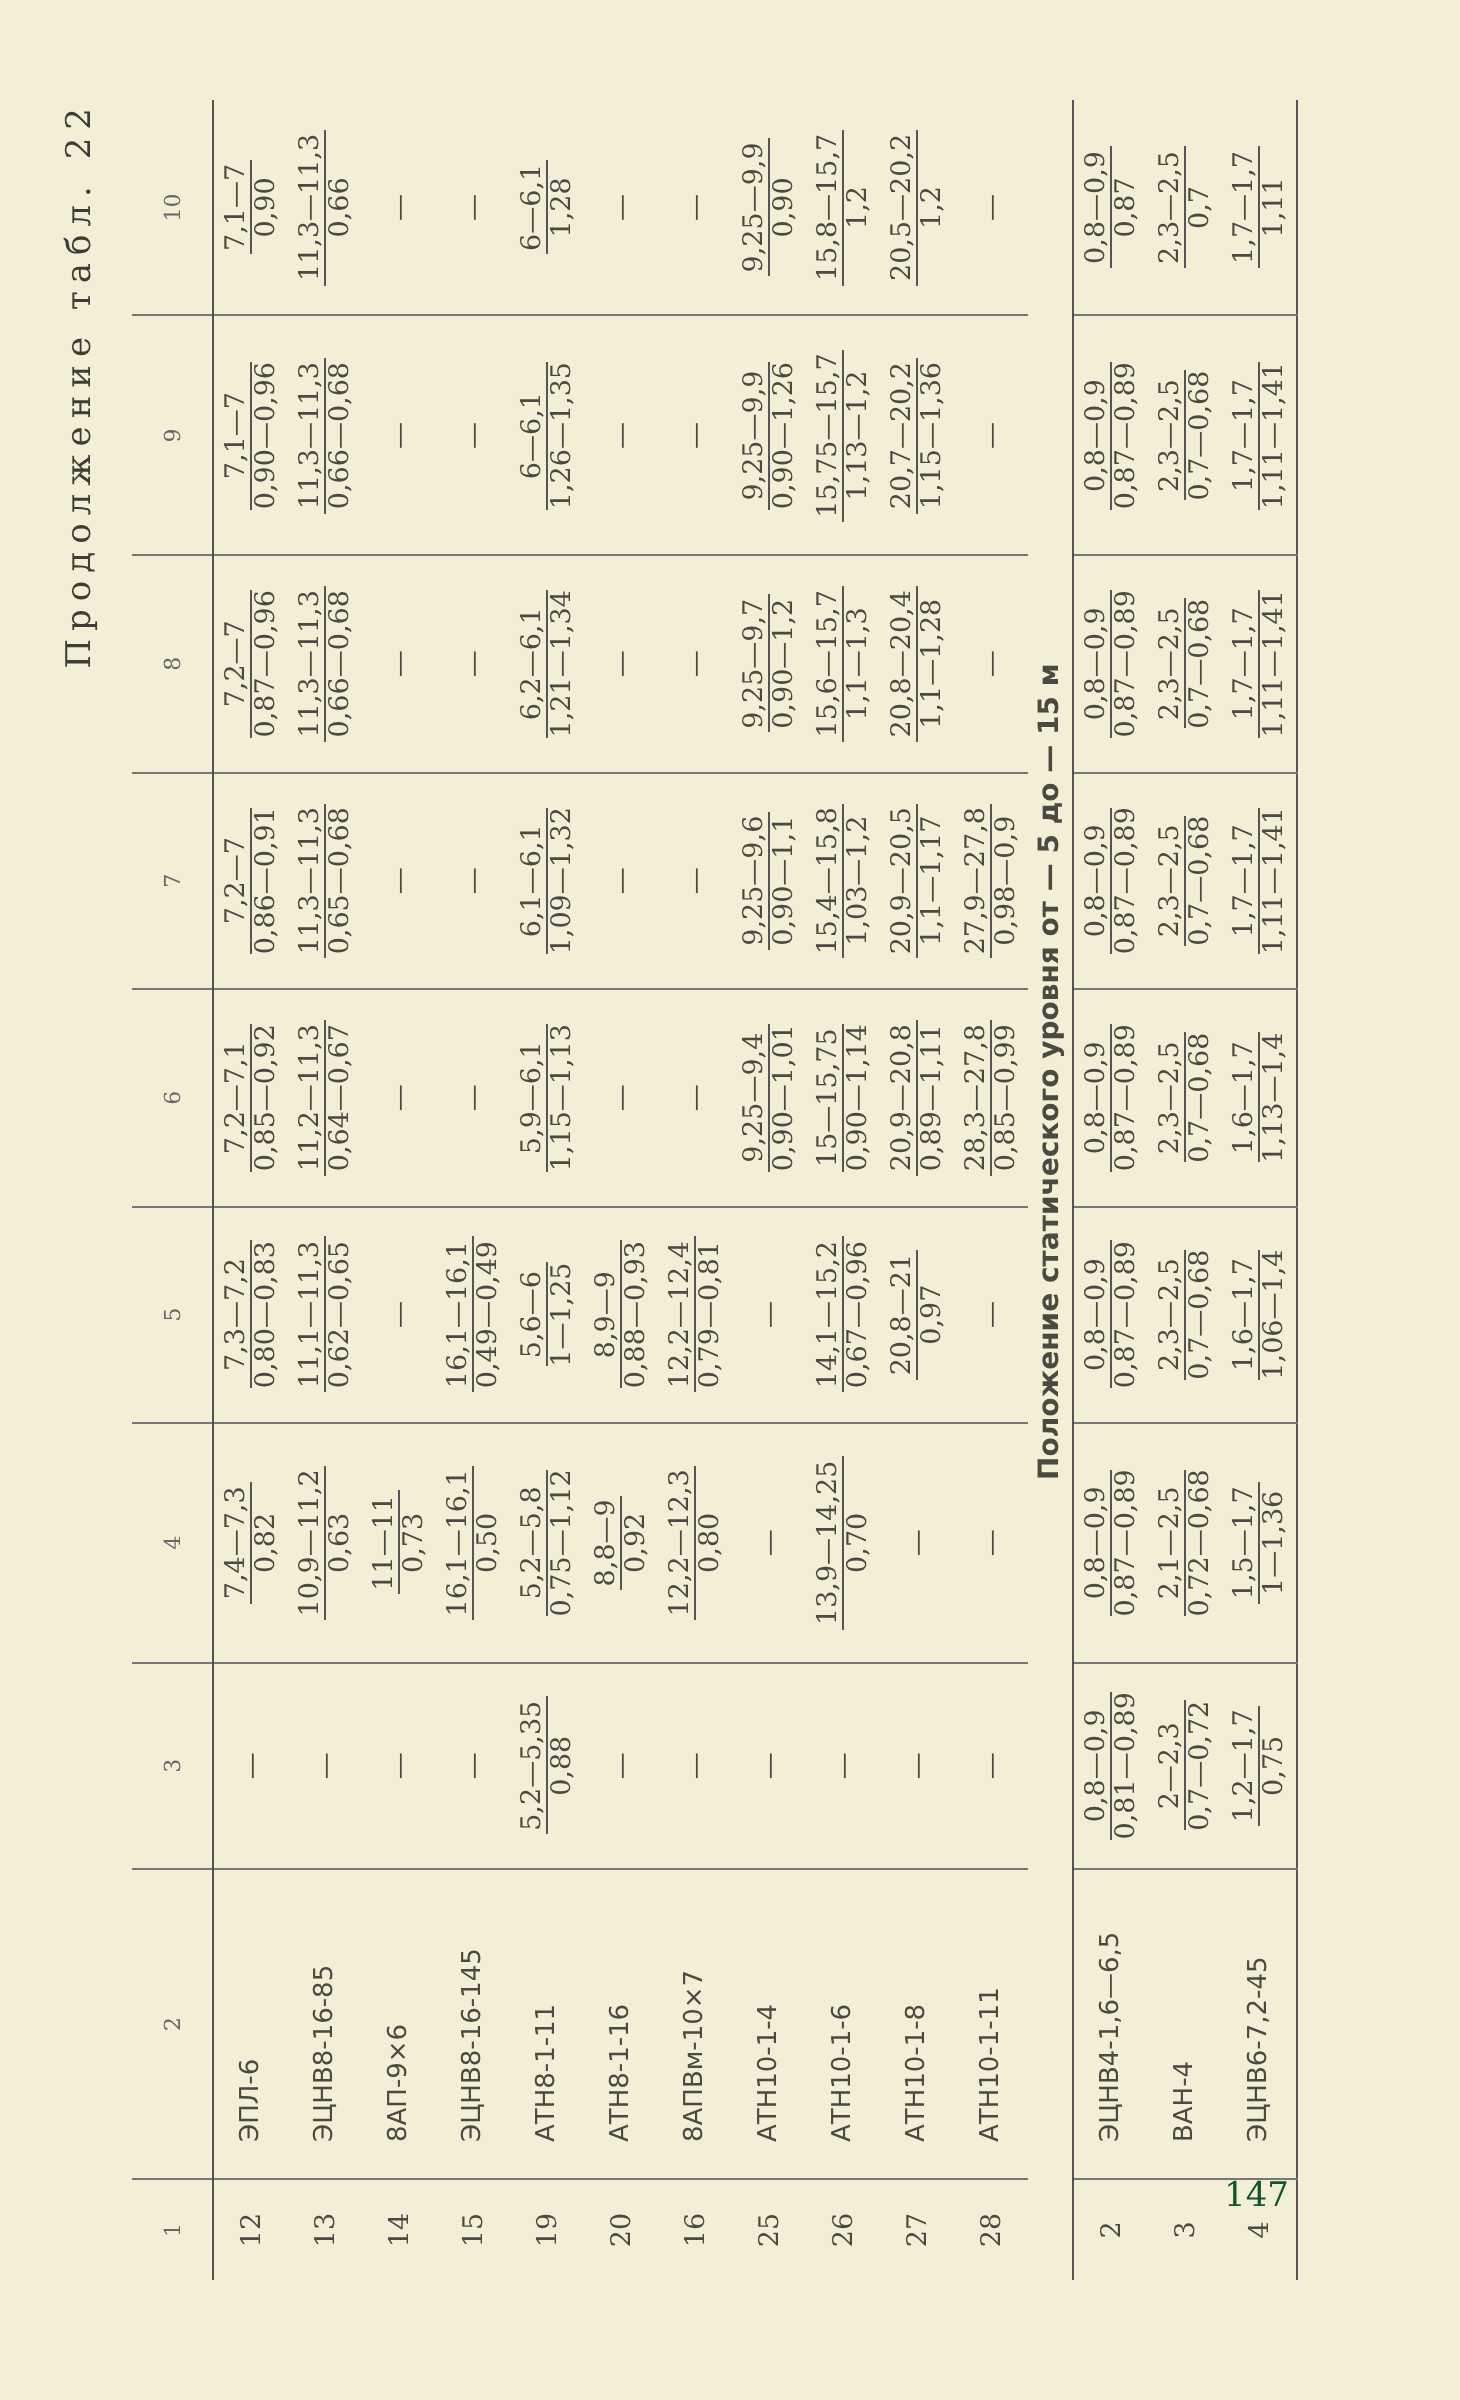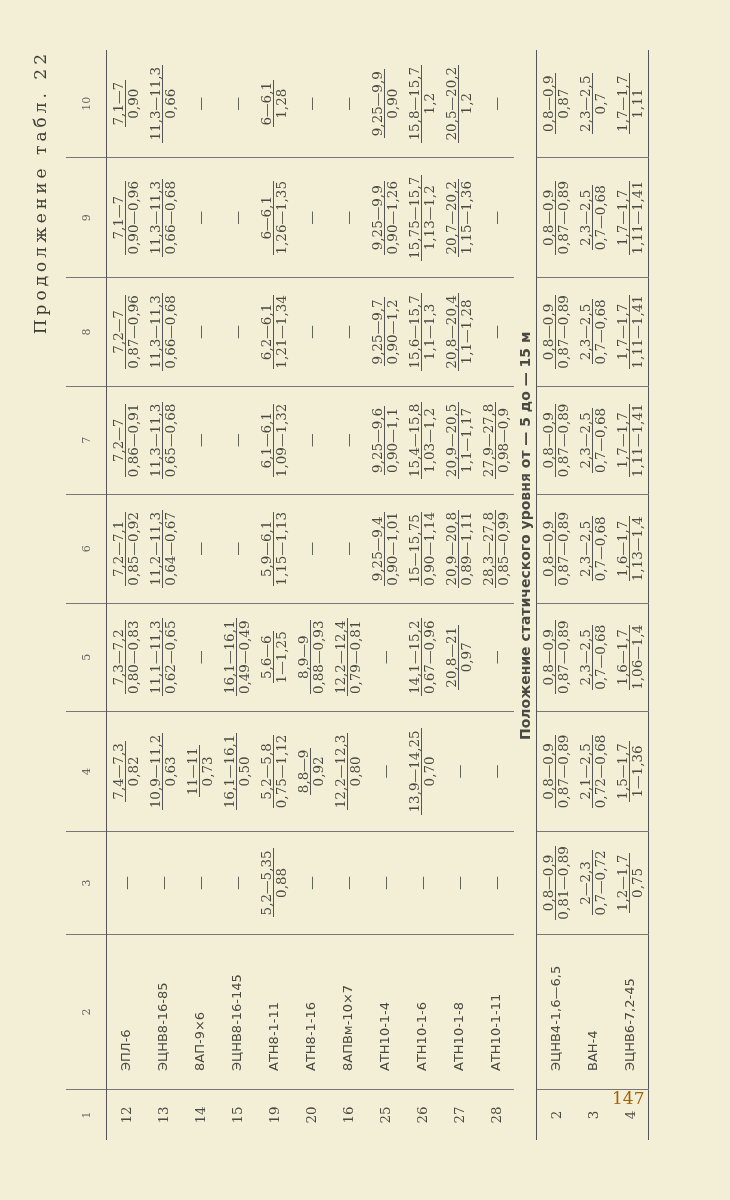--- a/index.html
+++ b/index.html
@@ -1,18 +1,18 @@
 <!DOCTYPE html>
 <html><head>
 <meta charset="utf-8">
 <style>
   html,body{margin:0;padding:0;}
   body{width:730px;height:1200px;background:#f3efd6;position:relative;overflow:hidden;
        font-family:"DejaVu Serif","Liberation Serif",serif;color:#4a4a42;}
-  .page-number{position:absolute;left:612px;top:1088px;font-size:17px;color:#a16207;}
+  .page-number{position:absolute;left:612px;top:1088px;font-size:17px;color:#14532d;}
   
   .rot{position:absolute;left:30px;top:1140px;width:1090px;height:640px;
        transform-origin:0 0;transform:rotate(-90deg);}
   .caption{position:absolute;right:0;top:0;font-size:17px;letter-spacing:4px;color:#3d3d38;}
   table{position:absolute;left:0;top:36px;border-collapse:collapse;width:1090px;font-size:13.5px;}
   th{font-weight:normal;font-size:11px;color:#666;height:40px;border-bottom:1px solid #555;}
   td,th{text-align:center;vertical-align:middle;padding:0 2px;}
   th+th,td+td{border-left:1px solid #777;}
   td{height:37px;line-height:14px;}
   td.name{text-align:left;padding-left:18px;font-family:"DejaVu Sans","Liberation Sans",sans-serif;font-size:13px;}

